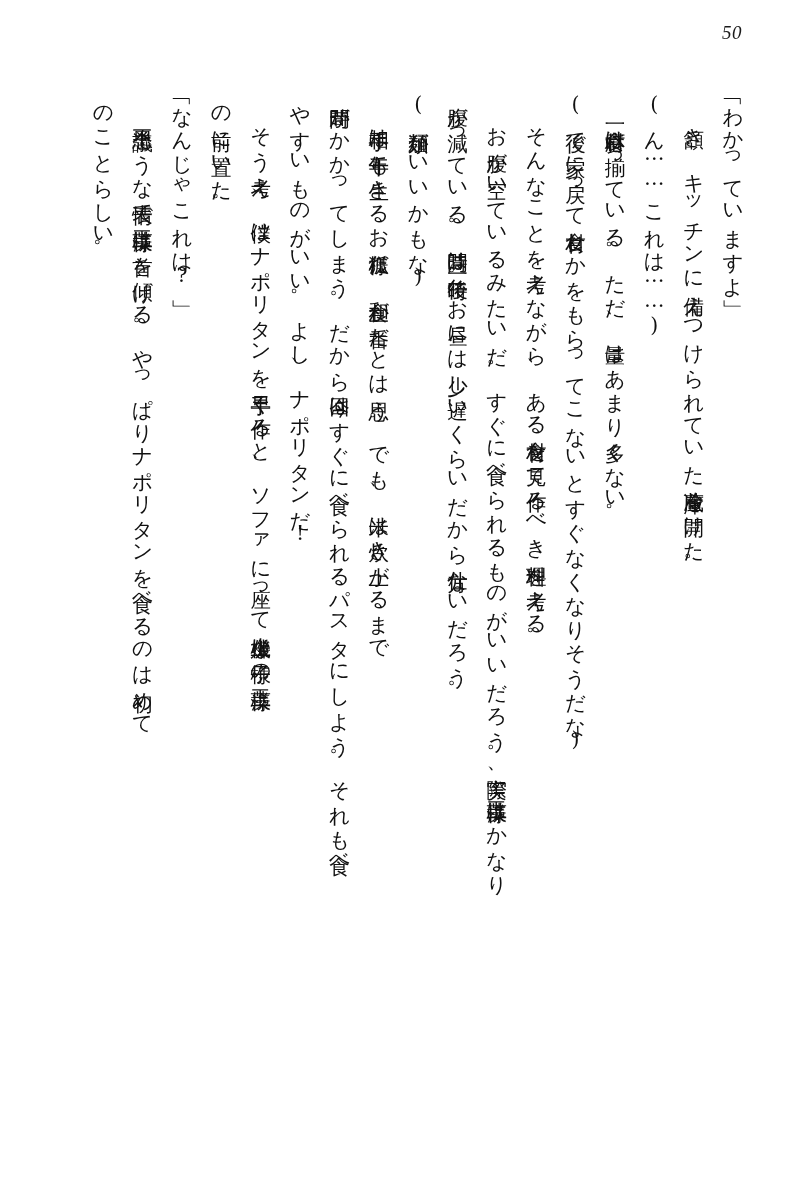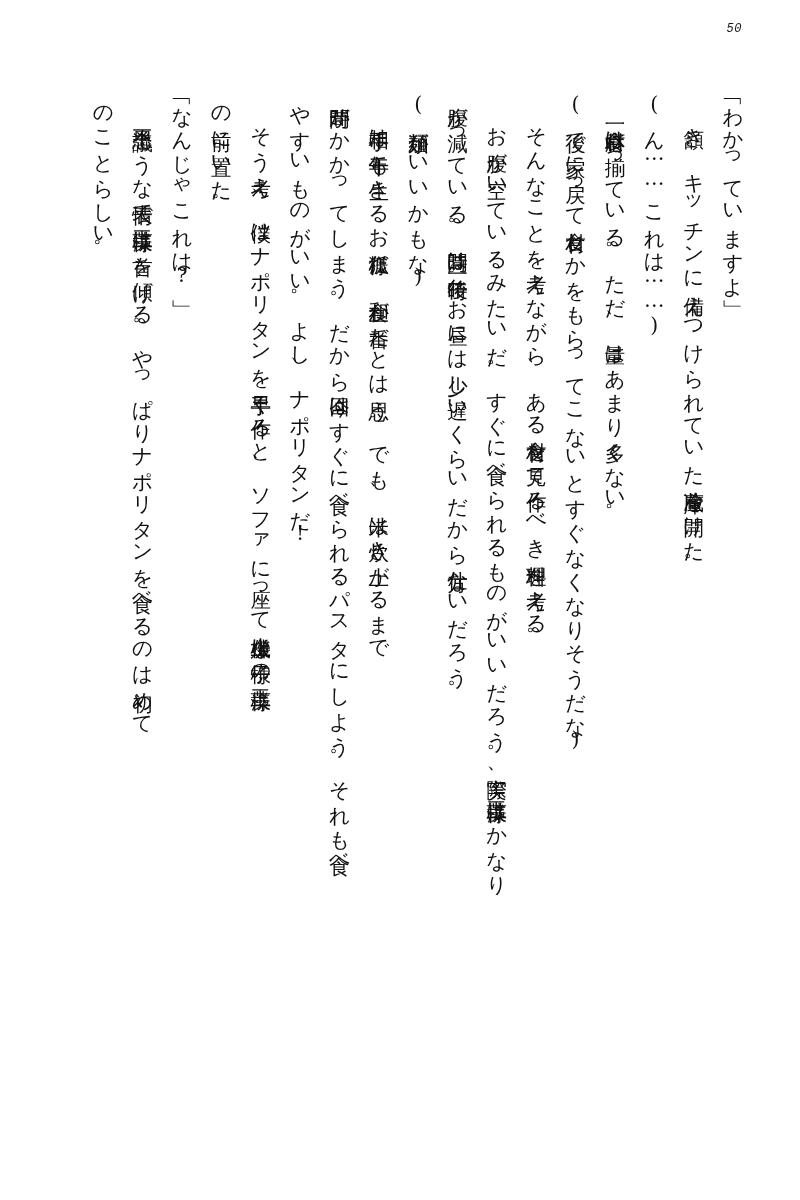--- a/index.html
+++ b/index.html
@@ -13,23 +13,23 @@
     height: 1200px;
     background: #ffffff;
     overflow: hidden;
     font-family: "Liberation Serif", "DejaVu Serif", serif;
     color: #111111;
   }
   .page-number {
     position: absolute;
     top: 22px;
     right: 58px;
-    font-size: 12px;
+    font-size: 19px;
     font-style: italic;
-    font-family: Liberation Mono, monospace;
+    font-family: Liberation Serif, serif;
     color: #1a1a1a;
     letter-spacing: 0.5px;
   }
   .text-block {
     position: absolute;
     top: 92px;
     right: 48px;
     left: 48px;
     bottom: 58px;
     writing-mode: vertical-rl;

